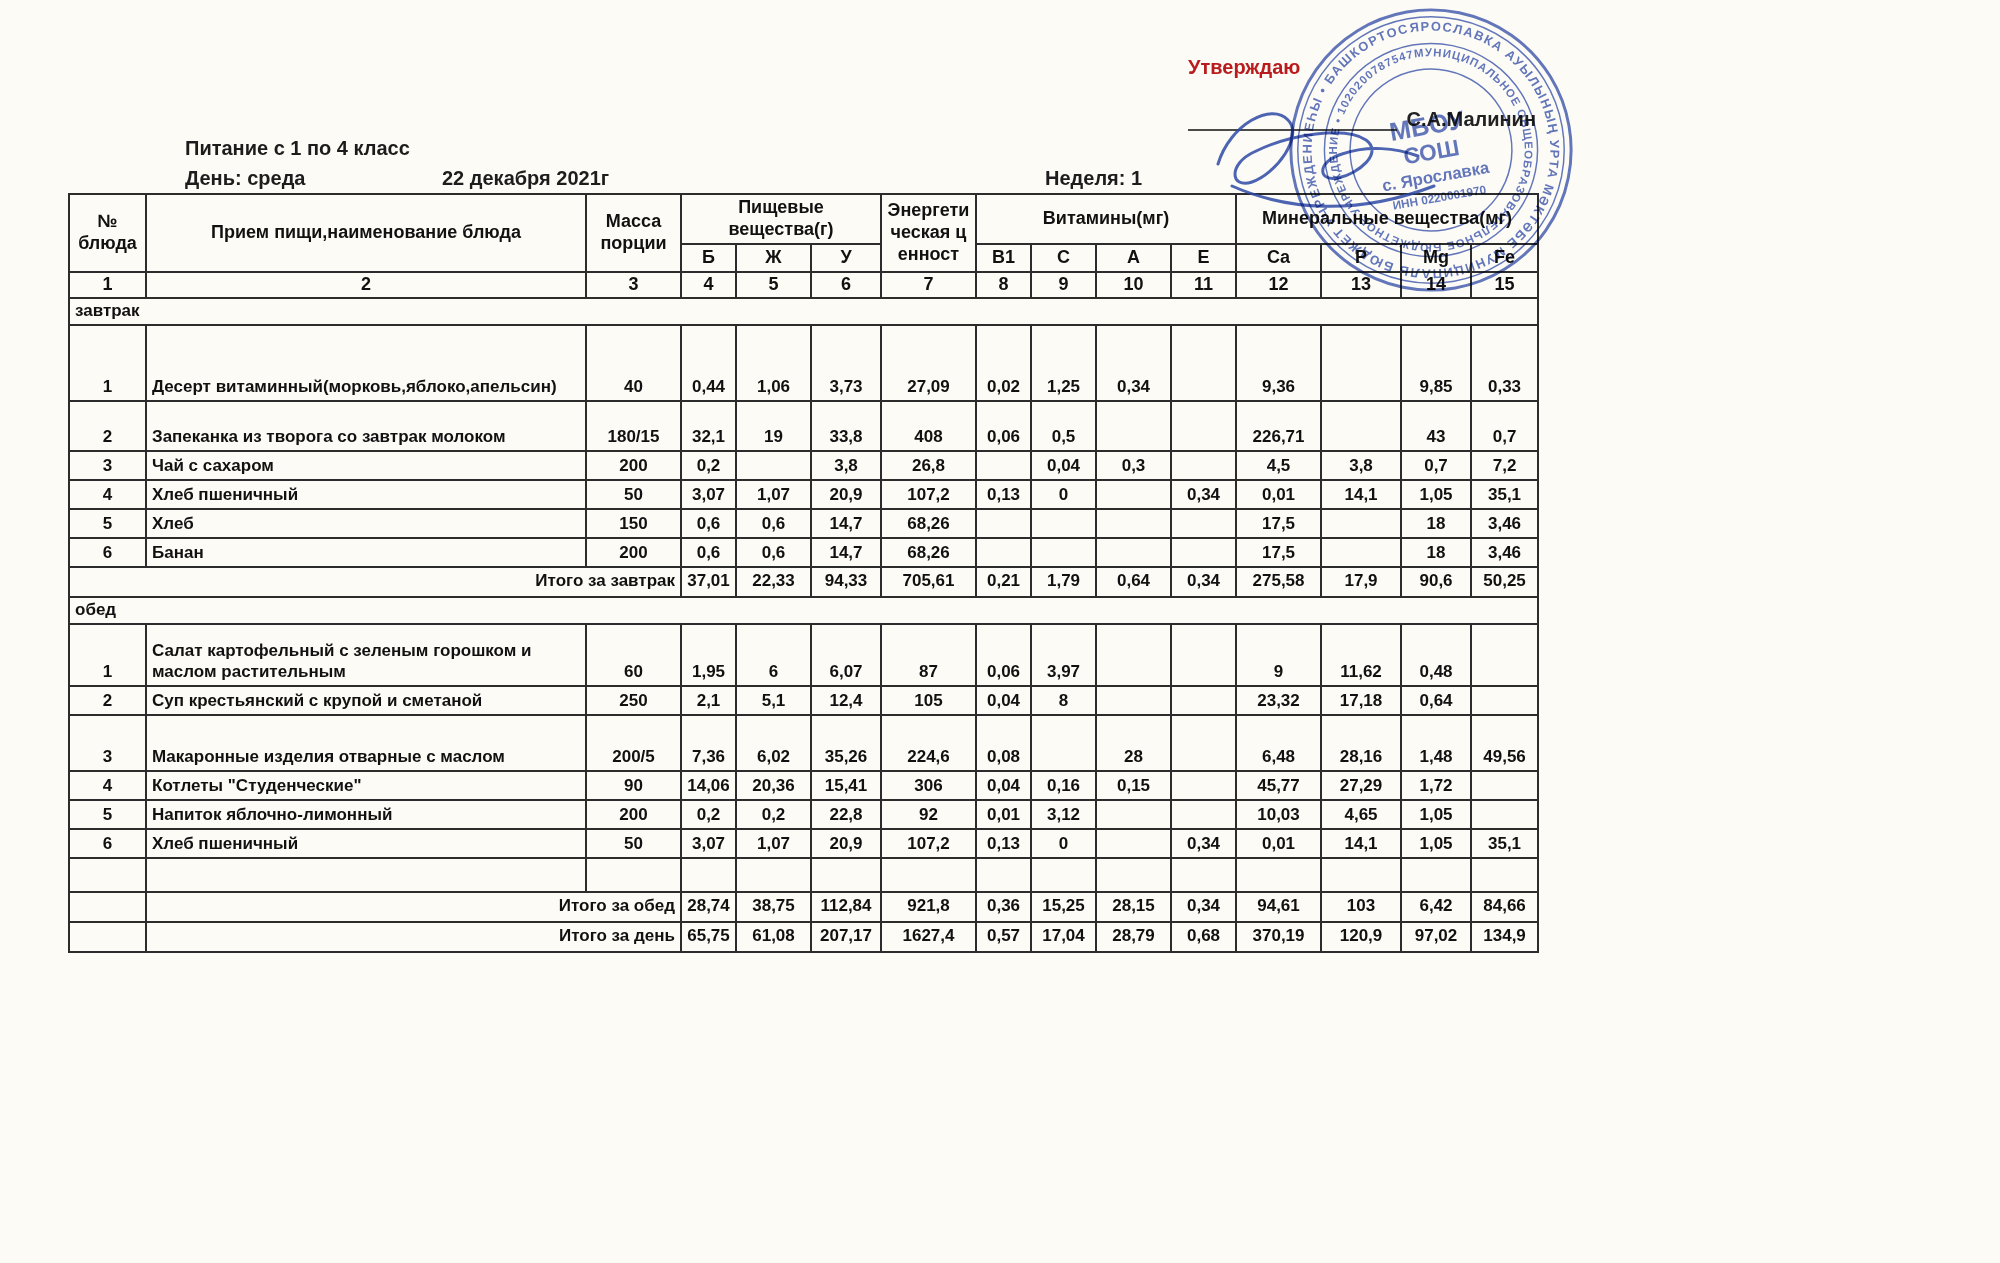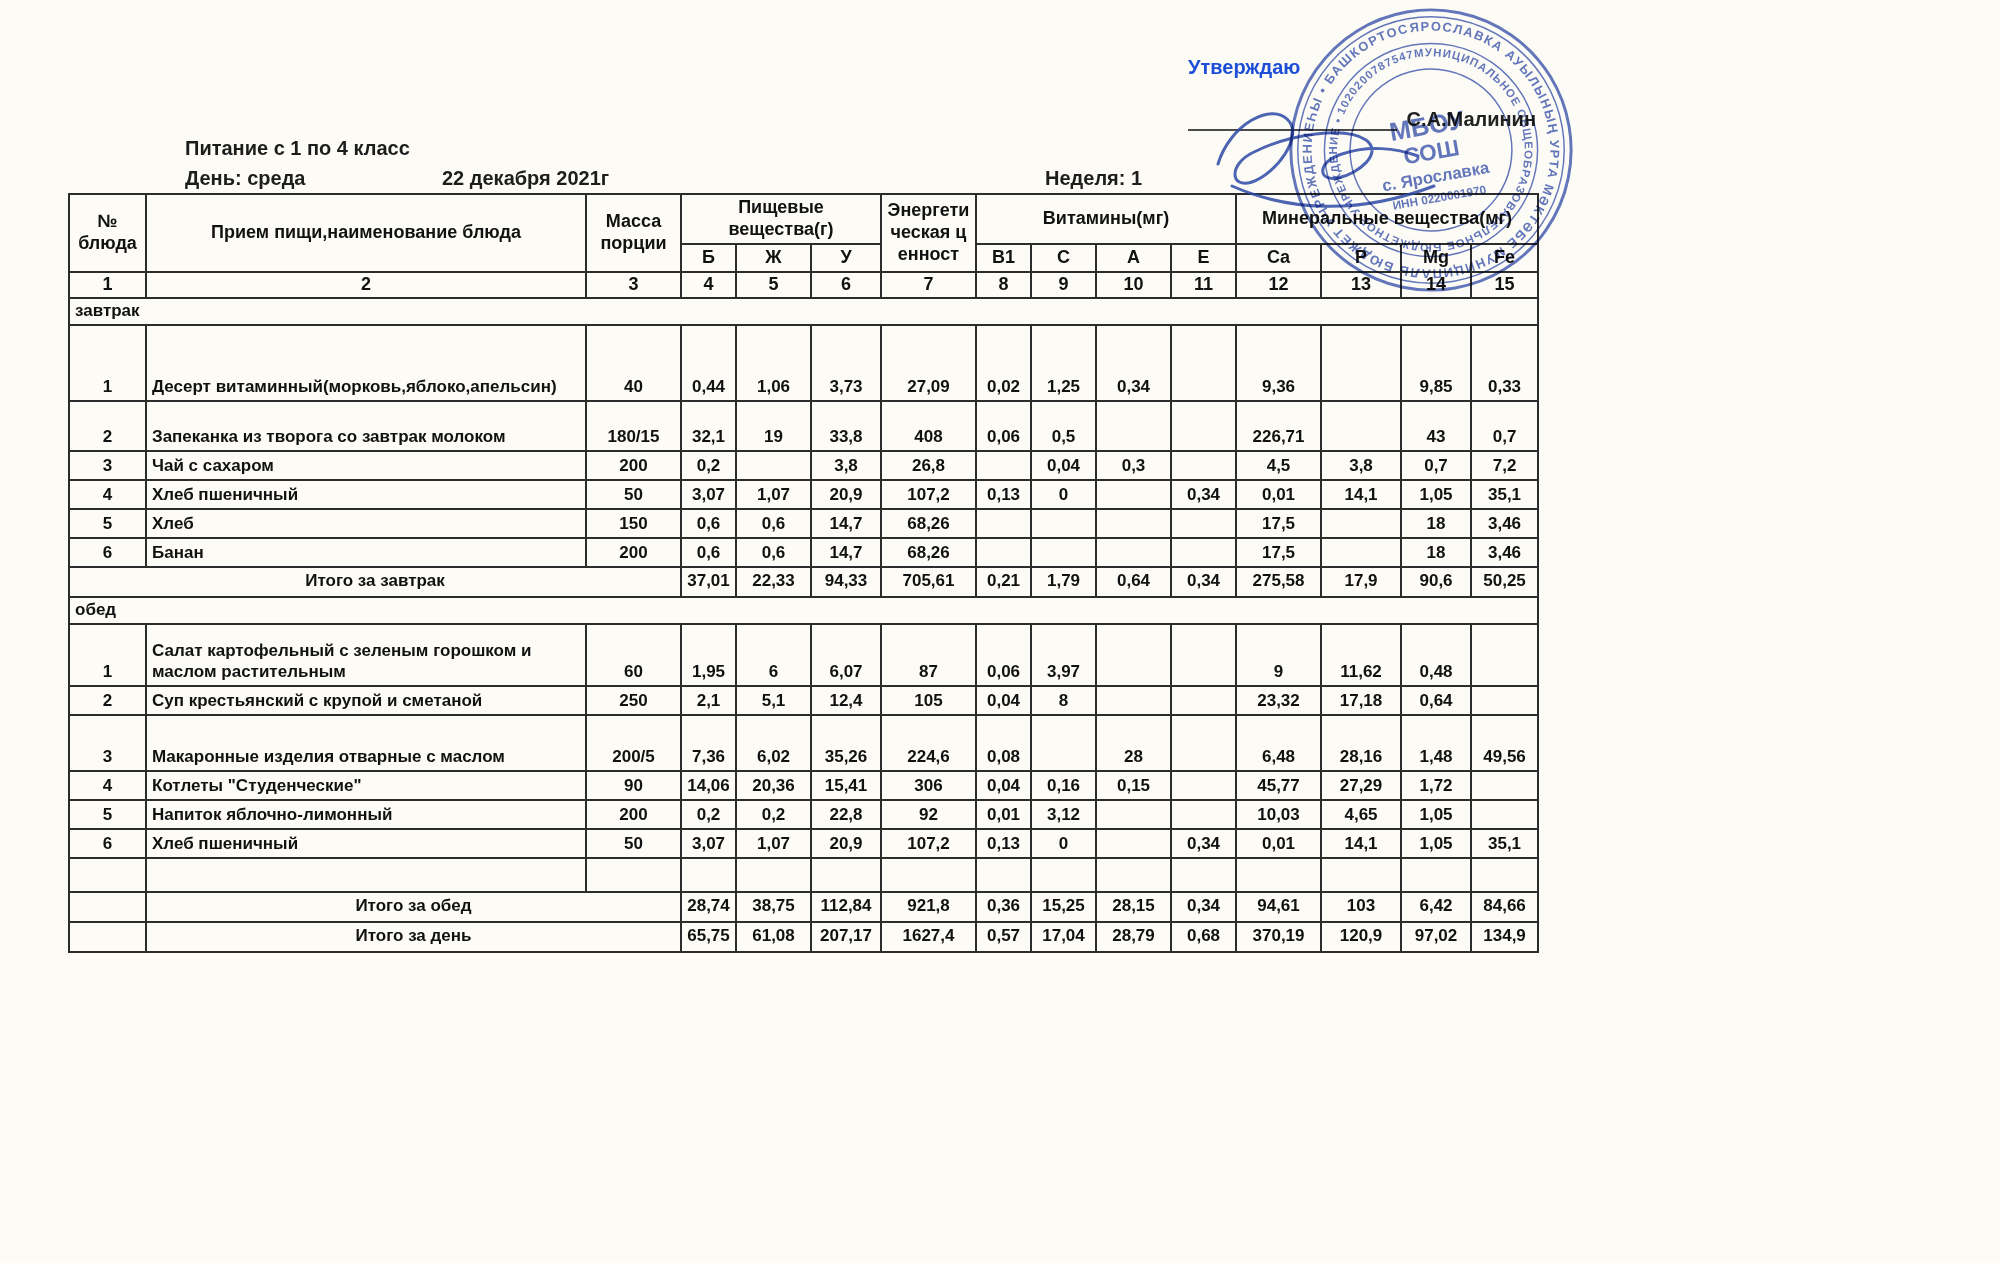--- a/index.html
+++ b/index.html
@@ -6,21 +6,21 @@
   html,body { background:#d9d9d9; }
   .page {
     position:relative; width:2000px; height:1263px;
     background:#fcfbf6; overflow:hidden;
     font-family:"Liberation Sans","DejaVu Sans",sans-serif;
     color:#1d1d1d;
   }
 
   
   .approval { position:absolute; left:1188px; top:52px; width:348px; z-index:2; }
-  .approval .line { font-size:20px; font-weight:600; line-height:30px; color:#1d4ed8; }
+  .approval .line { font-size:20px; font-weight:600; line-height:30px; color:#b91c1c; }
   .sig-row { display:flex; align-items:flex-end; margin-top:26px; }
   .sig-underline { flex:1 1 auto; border-bottom:2px solid #4a4a4a; height:20px; margin-right:10px; }
   .sig-name { font-size:20px; font-weight:600; white-space:nowrap; color:#222; }
   .signature-svg { position:absolute; left:8px; top:38px; width:270px; height:130px; z-index:3; pointer-events:none; }
 
   
   .stamp {
     position:absolute; left:1283px; top:2px; width:296px; height:296px;
     z-index:4; opacity:.8; transform:rotate(-10deg);
     mix-blend-mode:multiply; pointer-events:none;
@@ -56,21 +56,21 @@
   tr.index-row th { font-size:17px; height:26px; padding:1px; }
   td.sec { text-align:left; font-weight:700; height:27px; }
   tr.dish { height:29px; }
   tr.dish td { vertical-align:bottom; }
   tr.t1 { height:76px; } tr.t2 { height:50px; } tr.t3 { height:62px; } tr.t4 { height:56px; }
   tr.empty-row { height:34px; }
   tr.footer-row { height:30px; }
   tr.footer-row td { vertical-align:middle; }
   td.c { text-align:center; }
   td.name { text-align:left; padding-left:6px; }
-  td.flabel { text-align:center; font-weight:700; padding-left:5px; }
+  td.flabel { text-align:right; font-weight:700; padding-left:5px; }
 </style>
 </head>
 <body>
 
 <div class="page">
 
   <div class="approval">
     <div class="line">Утверждаю</div>
     <div class="sig-row">
       <span class="sig-underline"></span>

